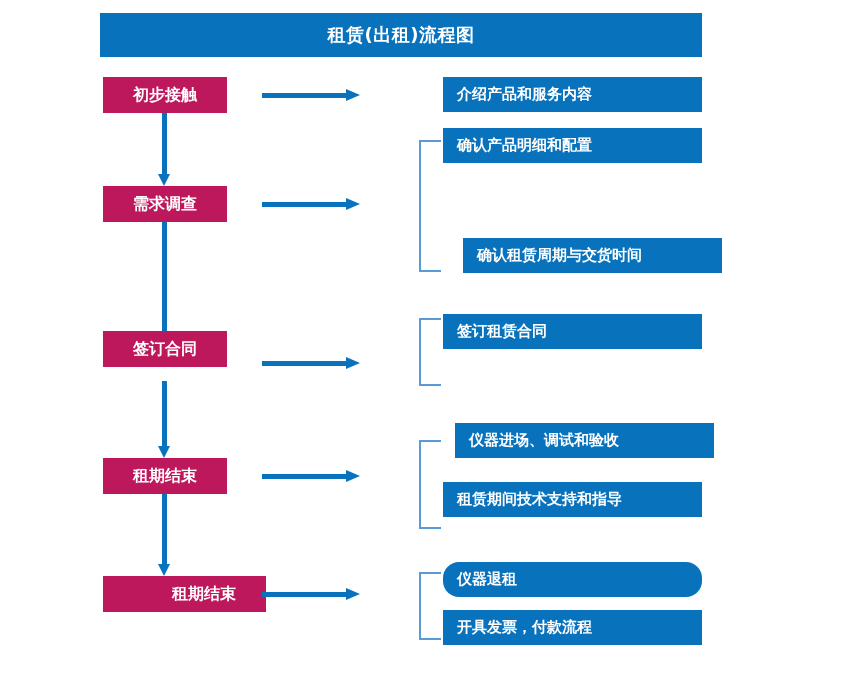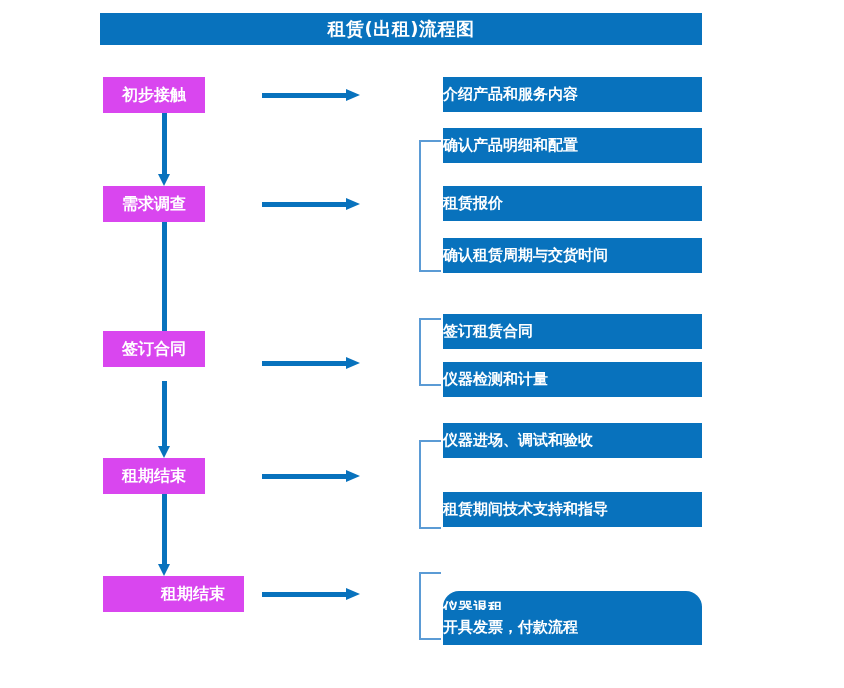--- a/index.html
+++ b/index.html
@@ -18,61 +18,62 @@
     width: 844px;
     height: 688px;
   }
 
   
   .title-bar {
     position: absolute;
     left: 100px;
     top: 13px;
     width: 602px;
-    height: 32px;
+    height: 44px;
     background: #0872BD;
     display: flex;
     align-items: center;
     justify-content: center;
   }
   .title-bar .title-text {
     color: #ffffff;
     font-size: 18px;
     font-weight: bold;
     letter-spacing: 0.5px;
     line-height: 1;
   }
 
   
   .stage-box {
     position: absolute;
     left: 103px;
-    width: 102px;
+    width: 124px;
     height: 36px;
-    background: #d946ef;
+    background: #be185d;
     display: flex;
     align-items: center;
     justify-content: center;
   }
   .stage-box .stage-label {
     color: #ffffff;
     font-size: 16px;
     font-weight: bold;
     line-height: 1;
   }
 
   
   .detail-box {
     position: absolute;
     left: 443px;
     width: 259px;
     height: 35px;
     background: #0872BD;
     display: flex;
     align-items: center;
+    padding-left: 14px;
     box-sizing: border-box;
   }
   .detail-box .detail-label {
     color: #ffffff;
     font-size: 15px;
     font-weight: bold;
     line-height: 1;
     white-space: nowrap;
   }
 
@@ -167,24 +168,21 @@
   <div class="h-arrow" style="top:196px;">
     <div class="shaft"></div>
     <div class="head"></div>
   </div>
 
   <div class="bracket" style="top:140px; height:132px;"></div>
 
   <div class="detail-box" style="top:128px;">
     <span class="detail-label">确认产品明细和配置</span>
   </div>
-  <div class="detail-box" style="top:186px;">
-    <span class="detail-label">租赁报价</span>
-  </div>
-  <div class="detail-box" style="top:238px;">
+  <div class="detail-box" style="top:238px;margin-left:20px;">
     <span class="detail-label">确认租赁周期与交货时间</span>
   </div>
 
   <div class="v-arrow" style="top:222px; height:123px;">
     <div class="shaft" style="height:111px;"></div>
     <div class="head" style="top:111px;"></div>
   </div>
 
   <div class="stage-box" style="top:331px;">
     <span class="stage-label">签订合同</span>
@@ -192,61 +190,58 @@
   <div class="h-arrow" style="top:355px;">
     <div class="shaft"></div>
     <div class="head"></div>
   </div>
 
   <div class="bracket" style="top:318px; height:68px;"></div>
 
   <div class="detail-box" style="top:314px;">
     <span class="detail-label">签订租赁合同</span>
   </div>
-  <div class="detail-box" style="top:362px;">
-    <span class="detail-label">仪器检测和计量</span>
-  </div>
 
   <div class="v-arrow" style="top:381px; height:77px;">
     <div class="shaft" style="height:65px;"></div>
     <div class="head" style="top:65px;"></div>
   </div>
 
   <div class="stage-box" style="top:458px;">
     <span class="stage-label">租期结束</span>
   </div>
   <div class="h-arrow" style="top:468px;">
     <div class="shaft"></div>
     <div class="head"></div>
   </div>
 
   <div class="bracket" style="top:440px; height:89px;"></div>
 
-  <div class="detail-box" style="top:423px;">
+  <div class="detail-box" style="top:423px;margin-left:12px;">
     <span class="detail-label">仪器进场、调试和验收</span>
   </div>
-  <div class="detail-box" style="top:492px;">
+  <div class="detail-box" style="top:482px;">
     <span class="detail-label">租赁期间技术支持和指导</span>
   </div>
 
   <div class="v-arrow" style="top:494px; height:82px;">
     <div class="shaft" style="height:70px;"></div>
     <div class="head" style="top:70px;"></div>
   </div>
 
   <div class="stage-box" style="top:576px;padding-left:39px;">
     <span class="stage-label">租期结束</span>
   </div>
   <div class="h-arrow" style="top:586px;">
     <div class="shaft"></div>
     <div class="head"></div>
   </div>
 
   <div class="bracket" style="top:572px; height:68px;"></div>
 
-  <div class="detail-box" style="top:591px;border-radius:16px;">
+  <div class="detail-box" style="top:562px;border-radius:16px;">
     <span class="detail-label">仪器退租</span>
   </div>
   <div class="detail-box" style="top:610px;">
     <span class="detail-label">开具发票，付款流程</span>
   </div>
 
 </div>
 
 </body></html>

